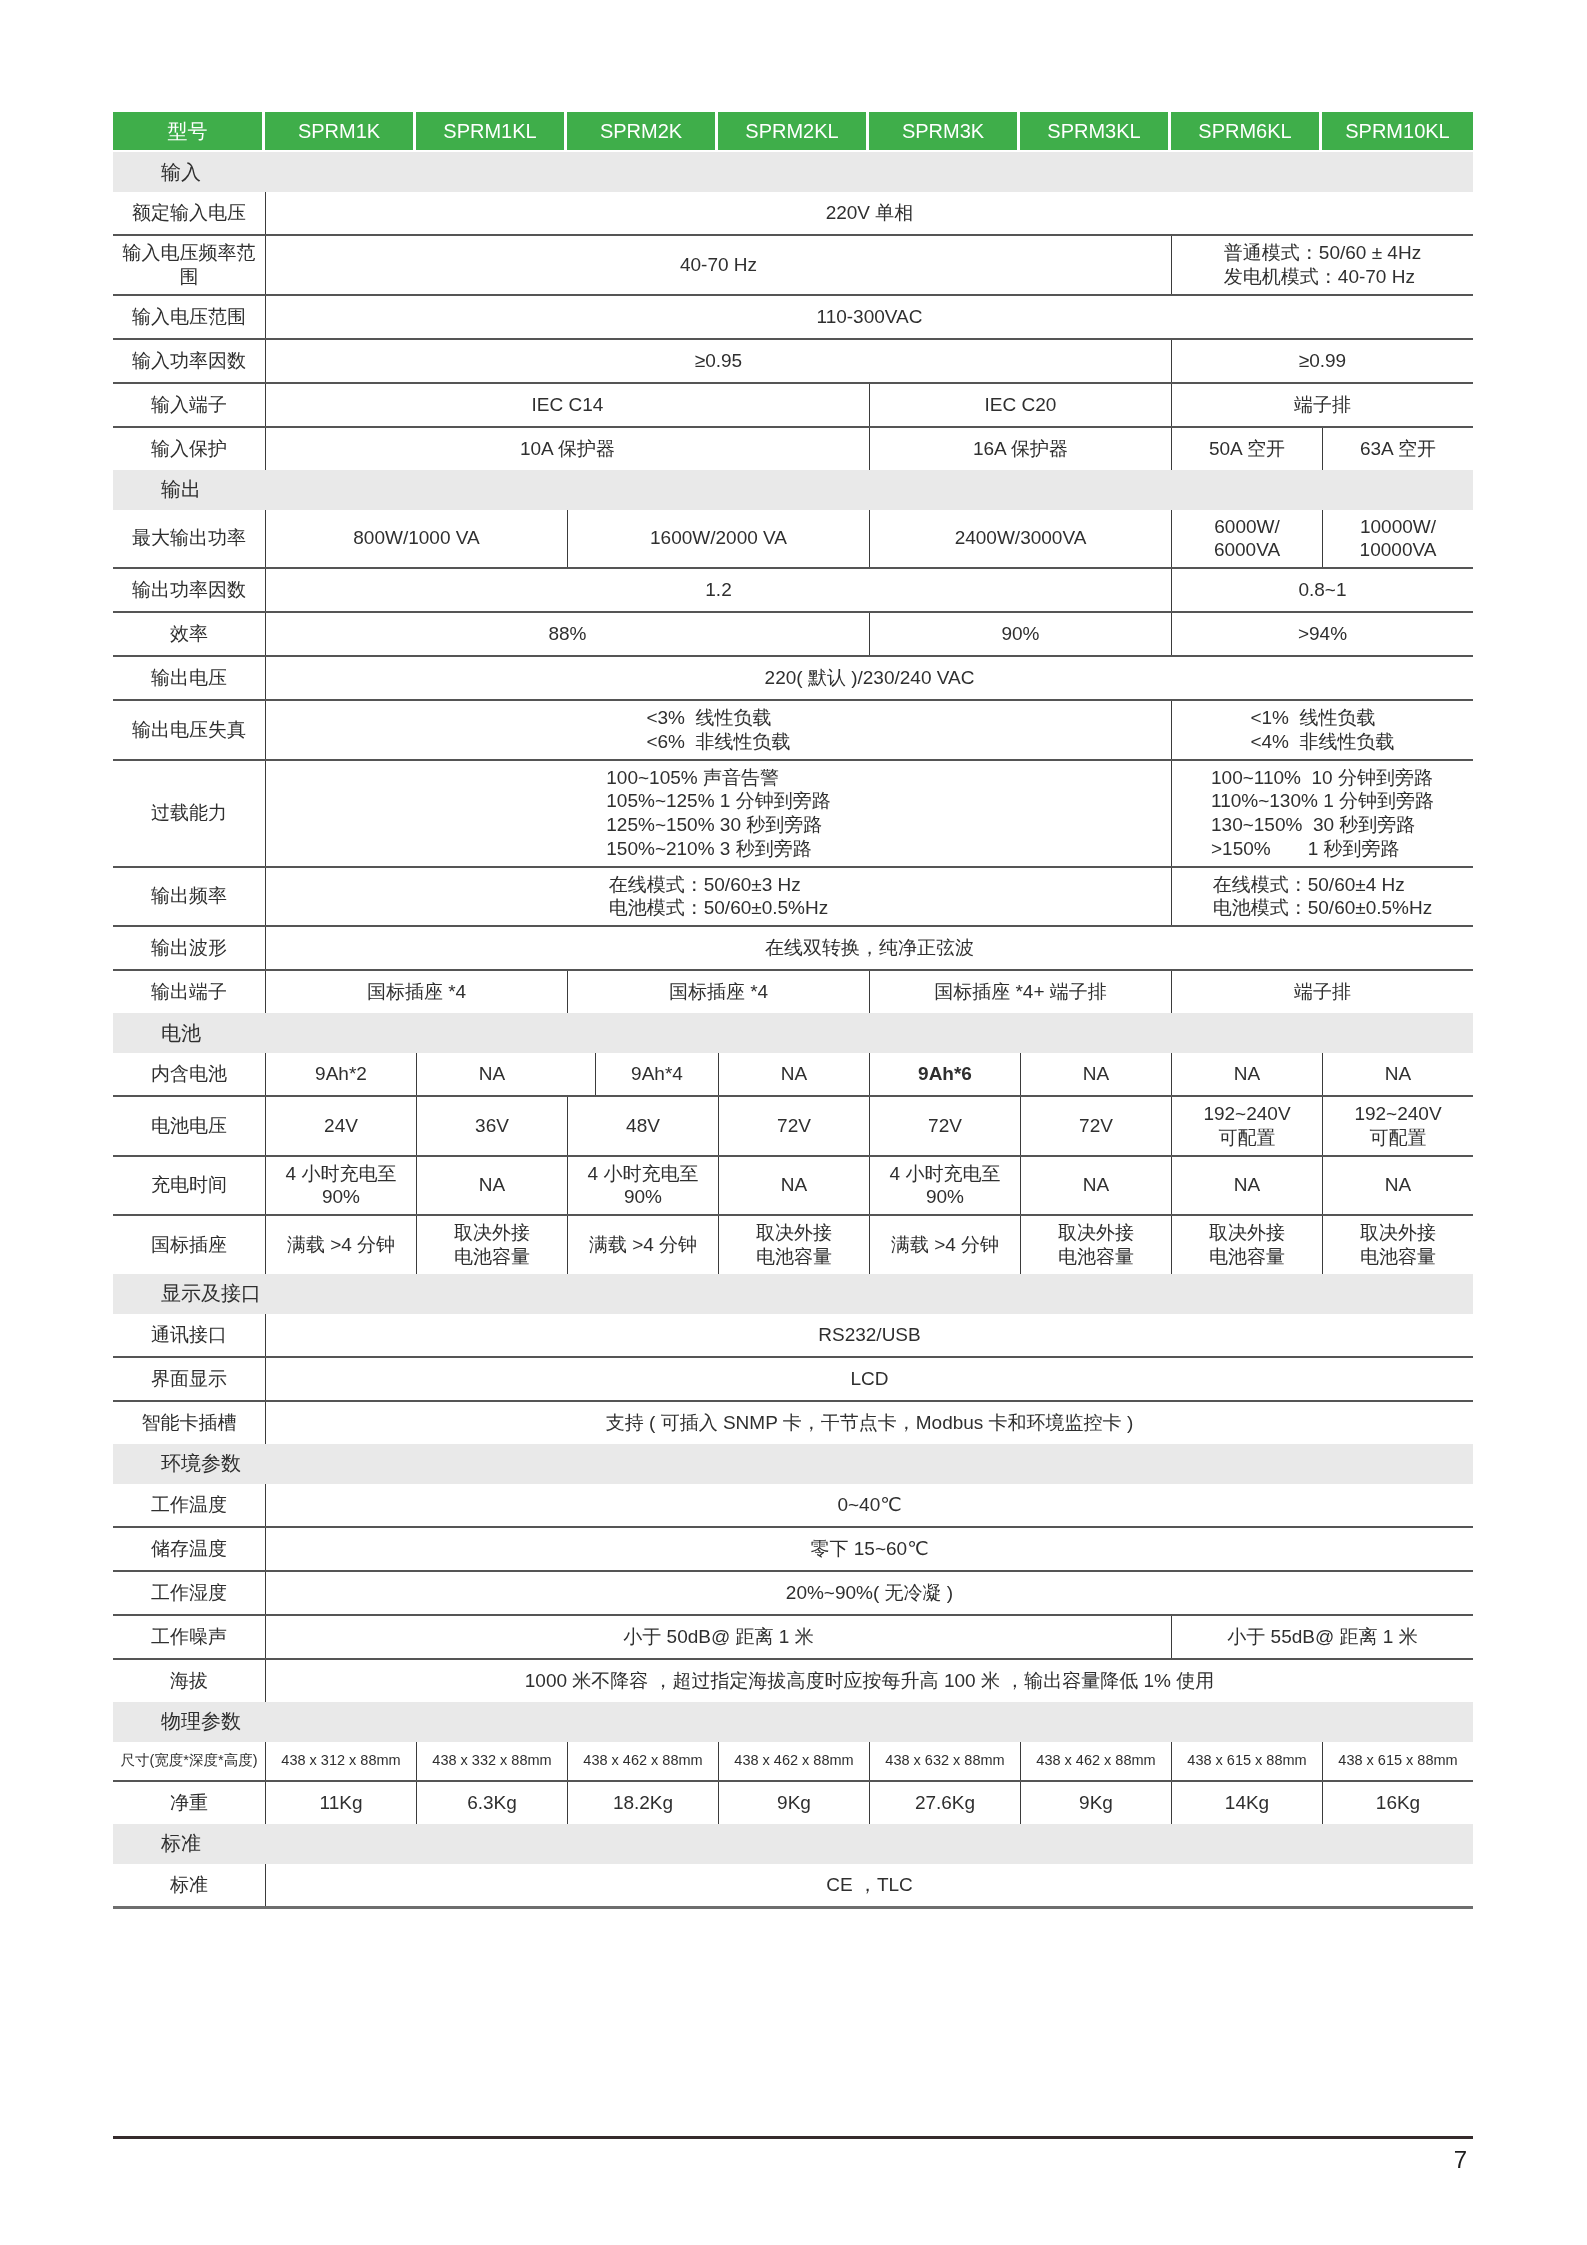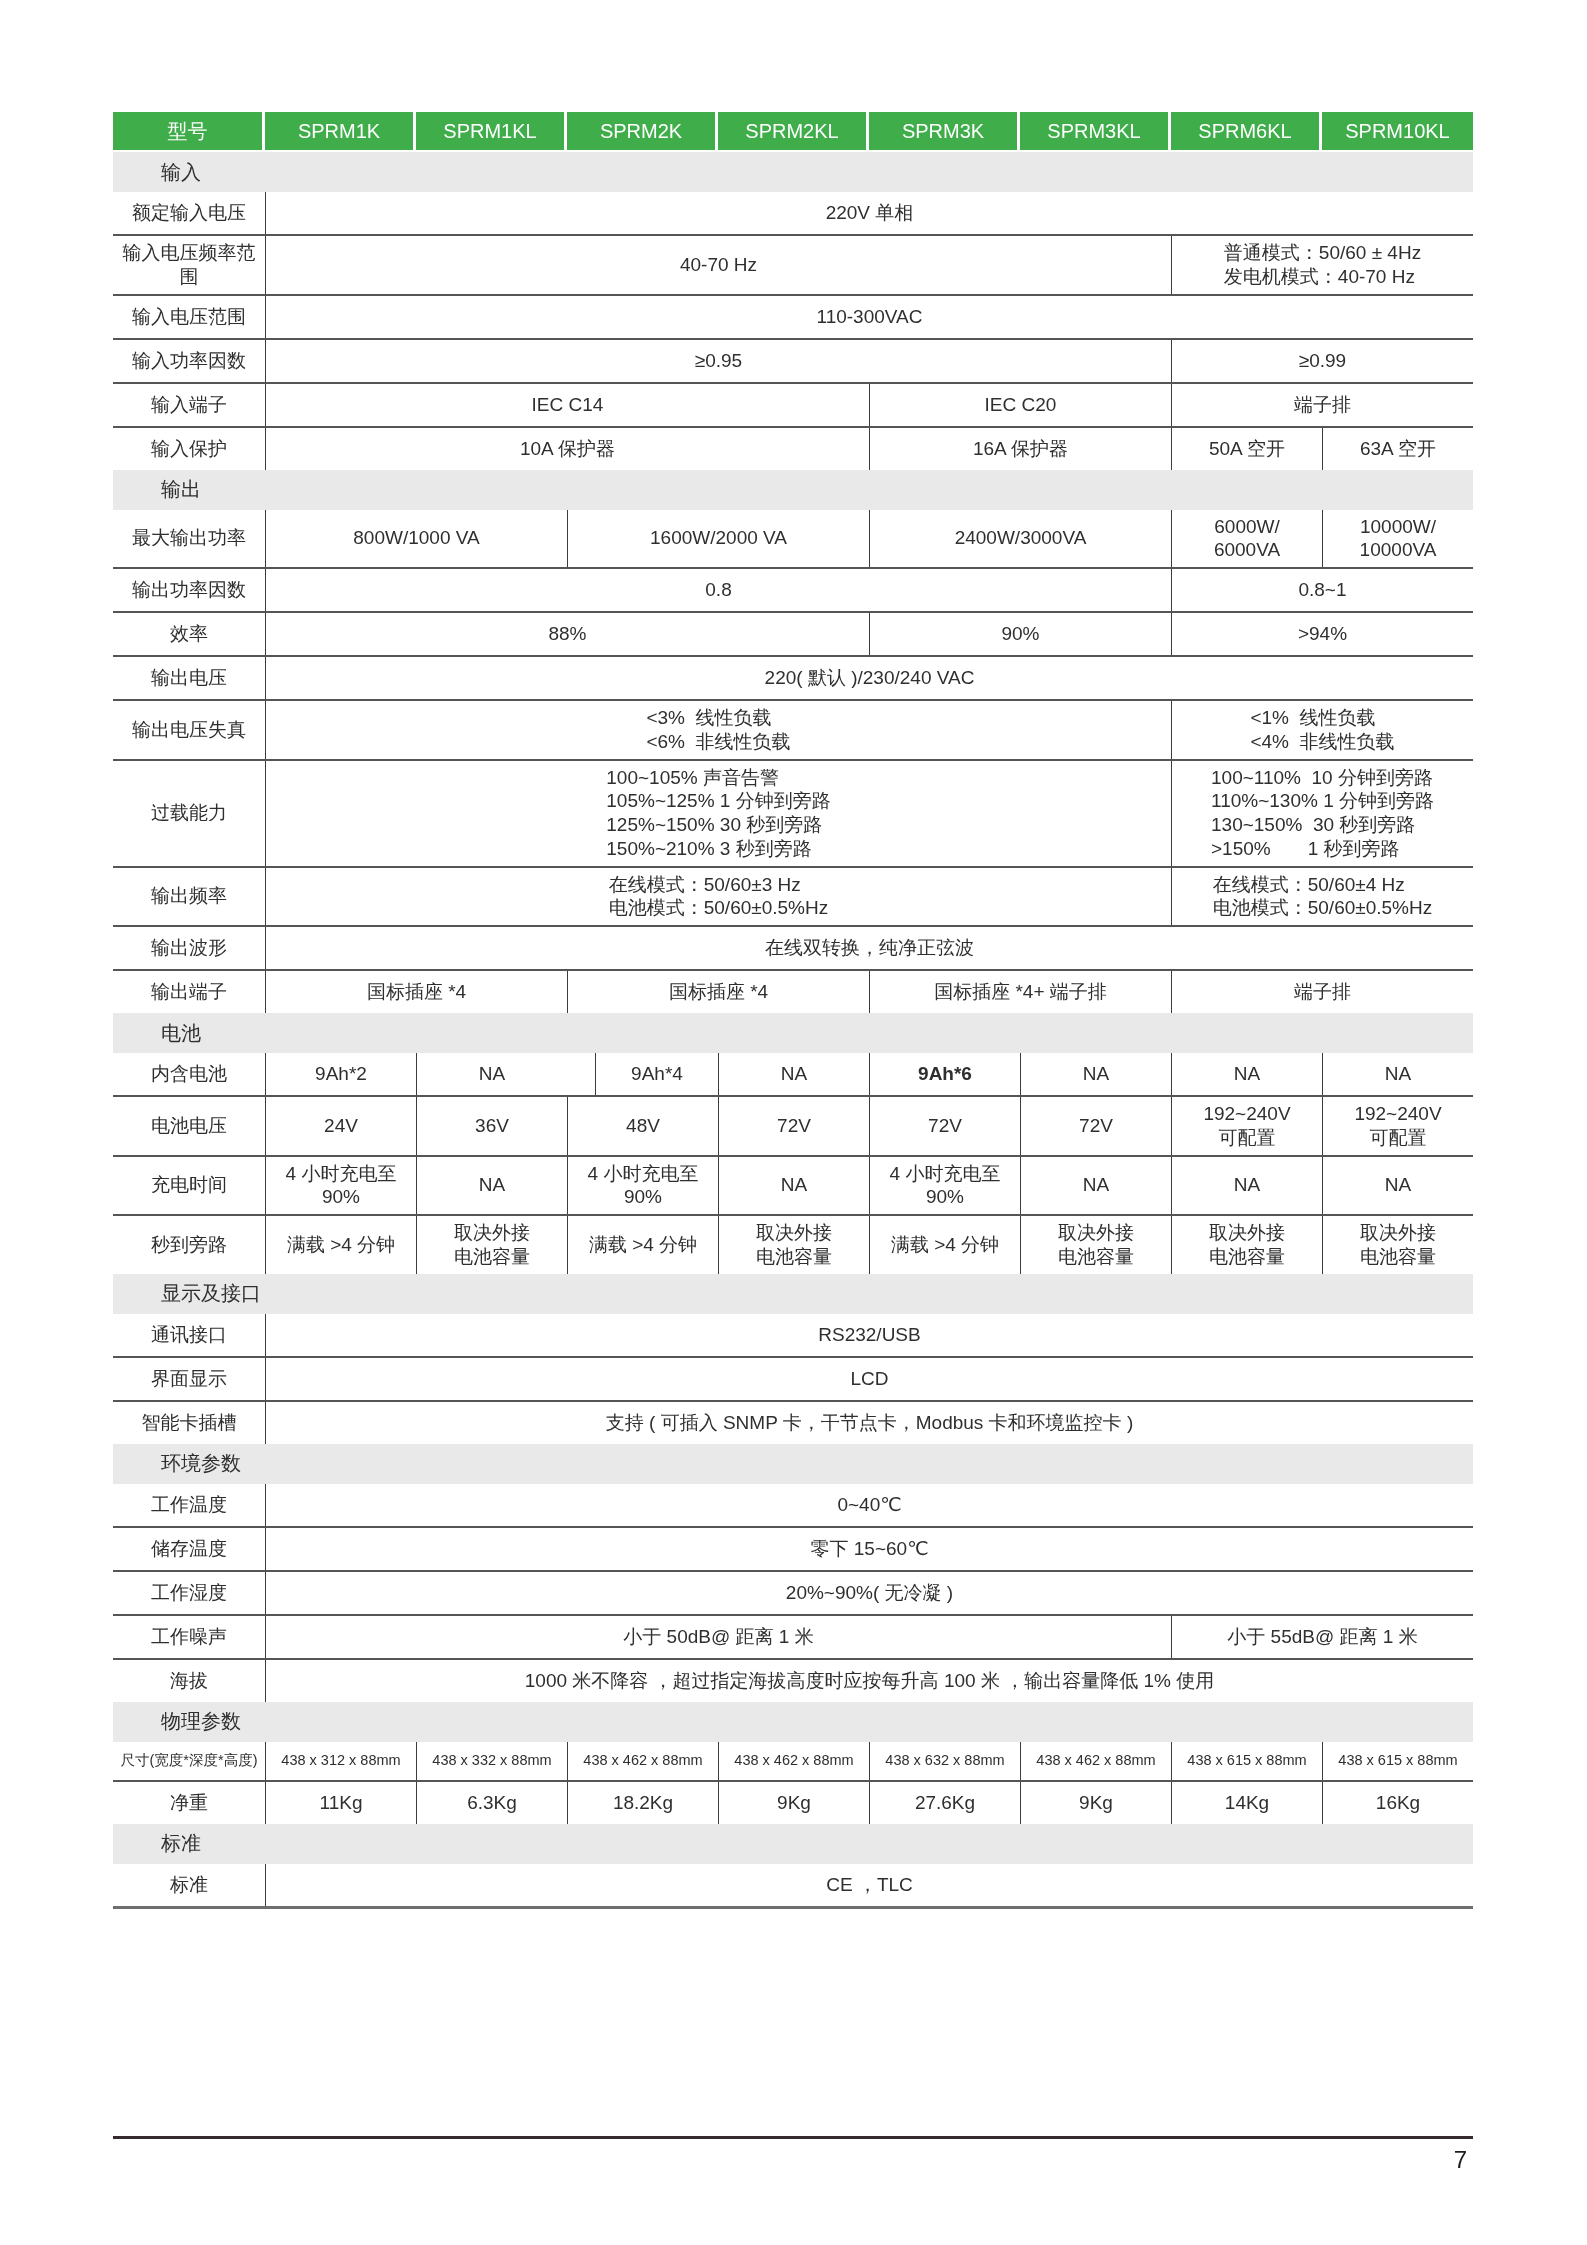--- a/index.html
+++ b/index.html
@@ -198,21 +198,21 @@
             <span class="line">10000VA</span>
           </div>
         </div>
       </div>
       <div class="grid-row data-row">
         <div class="cell label-cell">
           <span class="line">输出功率因数</span>
         </div>
         <div class="cell value-cell" style="grid-column: span 6;">
           <div class="inner">
-            <span class="line">0.8</span>
+            <span class="line">1.2</span>
           </div>
         </div>
         <div class="cell value-cell" style="grid-column: span 2;">
           <div class="inner">
             <span class="line">0.8~1</span>
           </div>
         </div>
       </div>
       <div class="grid-row data-row">
         <div class="cell label-cell">
@@ -472,21 +472,21 @@
           </div>
         </div>
         <div class="cell value-cell" style="grid-column: span 1;">
           <div class="inner">
             <span class="line">NA</span>
           </div>
         </div>
       </div>
       <div class="grid-row data-row no-bb">
         <div class="cell label-cell">
-          <span class="line">秒到旁路</span>
+          <span class="line">国标插座</span>
         </div>
         <div class="cell value-cell" style="grid-column: span 1;">
           <div class="inner">
             <span class="line">满载 &gt;4 分钟</span>
           </div>
         </div>
         <div class="cell value-cell" style="grid-column: span 1;">
           <div class="inner">
             <span class="line">取决外接</span>
             <span class="line">电池容量</span>

